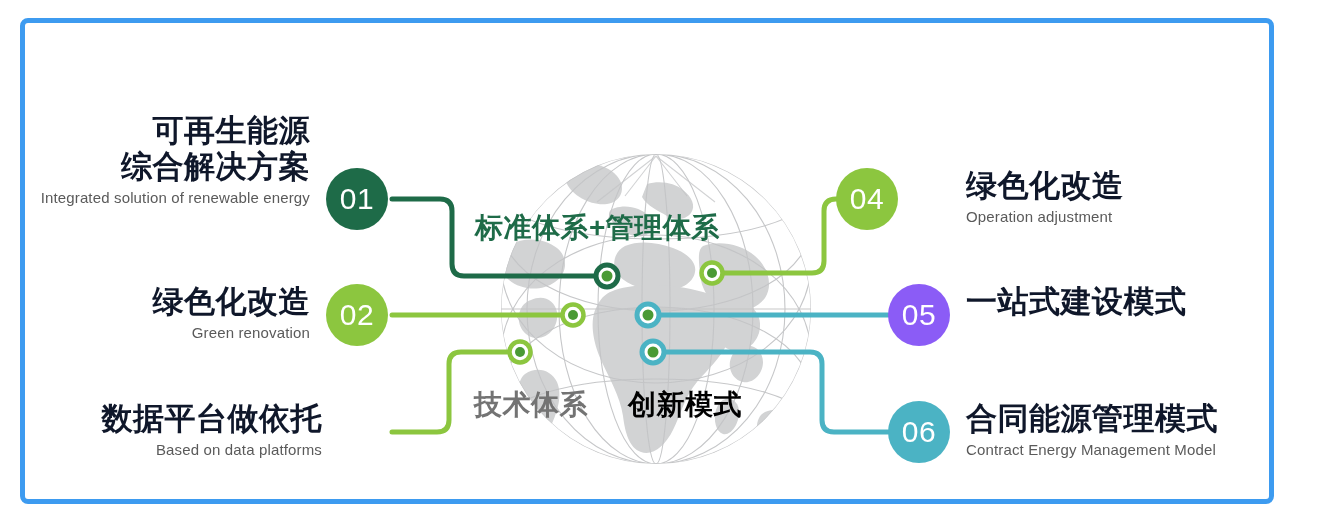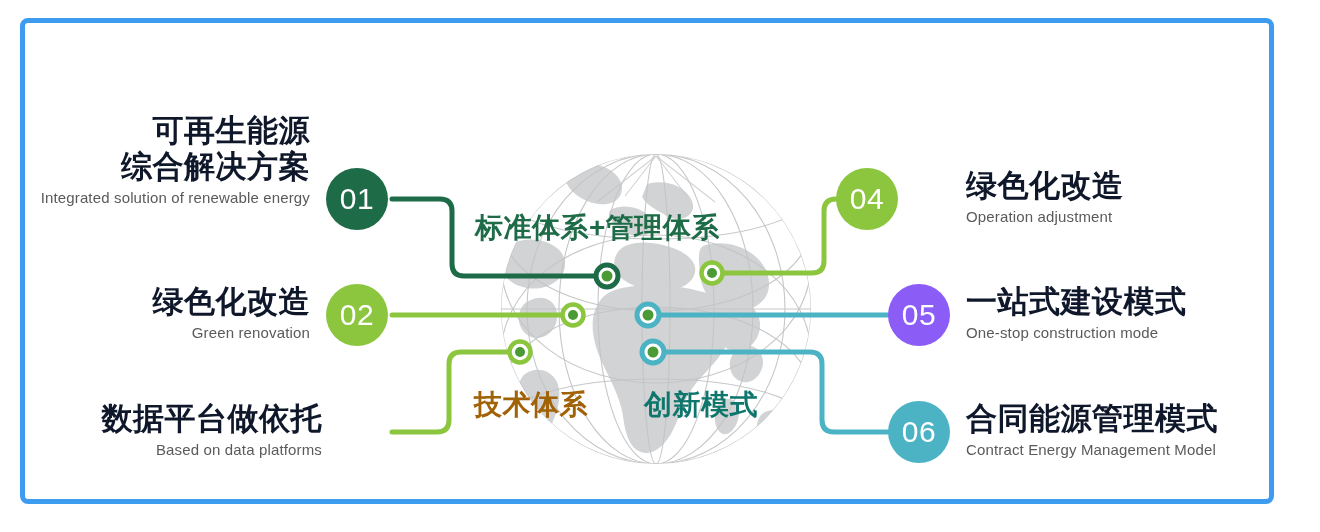--- a/index.html
+++ b/index.html
@@ -196,23 +196,23 @@
         <circle cx="653" cy="352" r="11" fill="#ffffff" stroke="#4bb3c4" stroke-width="5"></circle>
         <circle cx="653" cy="352" r="5.5" fill="#4a9a35"></circle>
       </g>
     </g>
   </svg>
 
   <div class="frame"></div>
 
   <div class="center-label" style="left:475px;top:209px;color:#1e6b48;">标准体系+管理体系</div>
 
-  <div class="center-label" style="left:474px;top:386px;color:#a16207;">技术体系</div>
-
-  <div class="center-label" style="left:644px;top:386px;color:#0f766e;">创新模式</div>
+  <div class="center-label" style="left:474px;top:386px;color:#737373;">技术体系</div>
+
+  <div class="center-label" style="left:628px;top:386px;color:#000000;">创新模式</div>
 
   <div class="item-text align-right" style="left:0px;top:113px;width:310px;">
     <div class="cn">可再生能源</div>
     <div class="cn">综合解决方案</div>
     <div class="en">Integrated solution of renewable energy</div>
   </div>
   <div class="num-circle" style="left:326px;top:168px;background:#1e6b48;">
     <span>01</span>
   </div>
 
@@ -235,21 +235,20 @@
   <div class="item-text align-left" style="left:966px;top:168px;width:350px;">
     <div class="cn">绿色化改造</div>
     <div class="en">Operation adjustment</div>
   </div>
 
   <div class="num-circle" style="left:888px;top:284px;background:#8b5cf6;">
     <span>05</span>
   </div>
   <div class="item-text align-left" style="left:966px;top:284px;width:350px;">
     <div class="cn">一站式建设模式</div>
-    <div class="en">One-stop construction mode</div>
   </div>
 
   <div class="num-circle" style="left:888px;top:401px;background:#4bb3c4;">
     <span>06</span>
   </div>
   <div class="item-text align-left" style="left:966px;top:401px;width:360px;">
     <div class="cn">合同能源管理模式</div>
     <div class="en">Contract Energy Management Model</div>
   </div>
 

